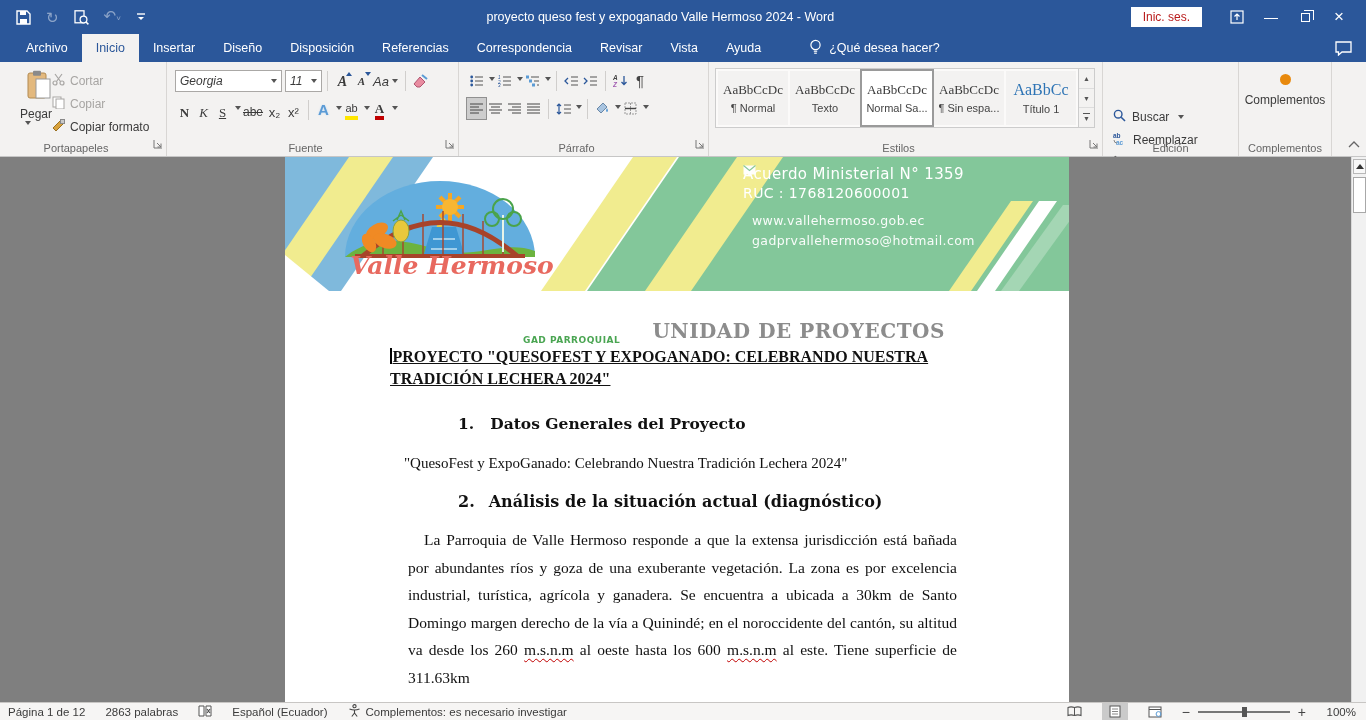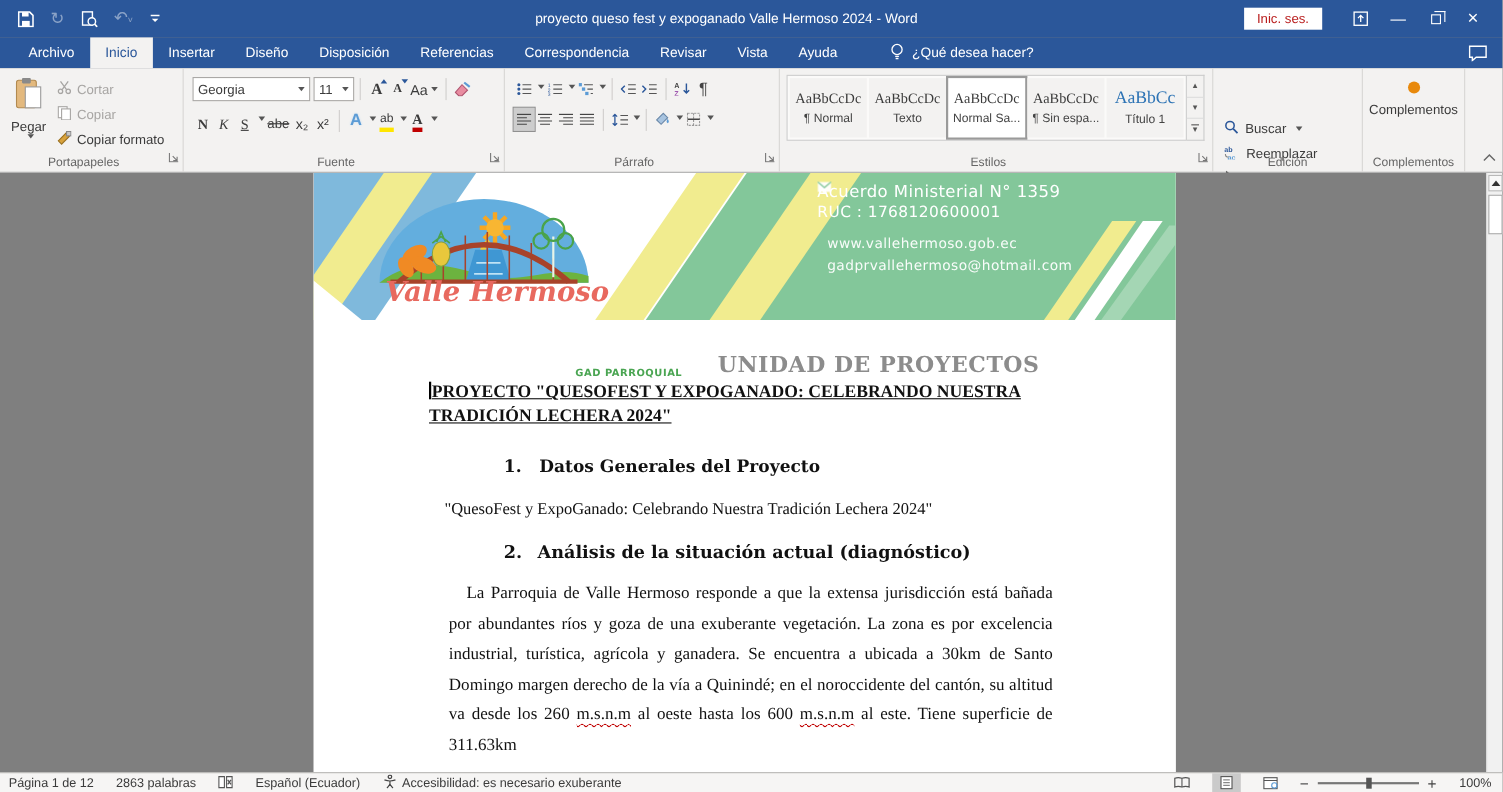--- a/index.html
+++ b/index.html
@@ -34,28 +34,28 @@
   .group-label { position:absolute; bottom:2px; left:0; right:14px; text-align:center; font-size:11px; color:#666; white-space:nowrap; }
   .launcher { position:absolute; right:3px; bottom:3px; }
   .g-clip { width:167px; display:flex; }
   .g-font { width:292px; }
   .g-para { width:250px; }
   .g-styles { width:394px; }
   .g-edit { width:136px; }
   .g-addins { width:93px; border-right:1px solid #d8d6d4; }
   .collapse-btn { position:absolute; right:6px; bottom:4px; color:#666; }
 
-  .paste-col { width:52px; display:flex; flex-direction:column; align-items:center; padding-top:2px; }
+  .paste-col { width:52px; display:flex; flex-direction:column; align-items:flex-end; padding-top:2px; }
   .paste-col .plabel { font-size:12px; margin-top:3px; }
   .clip-list { display:flex; flex-direction:column; justify-content:flex-start; gap:5px; padding-top:4px; }
   .clip-item { display:flex; align-items:center; gap:5px; font-size:12px; height:18px; }
   .disabled { color:#a7a5a3; }
 
   .fr { display:flex; align-items:center; padding-left:8px; }
-  .fr1 { margin-top:2px; }
+  .fr1 { margin-top:2px;font-style:italic; }
   .fr2 { margin-top:7px; }
   .combo { height:22px; border:1px solid #aaa8a6; background:#fff; display:flex; align-items:center; font-size:12px; padding:0 4px; justify-content:space-between; }
   .combo-name { width:107px; }
   .combo-size { width:37px; margin-left:3px; }
   .rbtn { height:21px; min-width:19px; display:flex; align-items:flex-end; justify-content:center; font-size:13px; padding:0 2px; position:relative; line-height:15px; }
   .rbtn.center { align-items:center; }
   .pressed { background:#cdcdcd; outline:1px solid #909090; }
   .dd { width:0; height:0; border-left:3px solid transparent; border-right:3px solid transparent; border-top:4px solid #555; margin-left:3px; margin-bottom:4px; align-self:center; }
   .sep { width:1px; height:20px; background:#d0cecc; margin:0 5px; align-self:center; }
   .b-bold { font-weight:bold; font-family:"Liberation Serif",serif; }
@@ -647,21 +647,21 @@
             <path d="M1 1 h5 v10 h-5 z M8 1 h5 v10 h-5 z" fill="#fff" stroke="#555"></path>
             <path d="M9 4 l3 4 M12 4 l-3 4" stroke="#555" stroke-width="1.2"></path>
           </svg>
         </span>
       <span class="sb-item">Español (Ecuador)</span>
       <span class="sb-item">
         <span><svg width="13" height="13" viewBox="0 0 13 13">
               <circle cx="6.5" cy="2.2" r="1.6" fill="none" stroke="#444" stroke-width="1.1"></circle>
               <path d="M1.5 5 Q6.5 7 11.5 5 M6.5 6.5 V9 M6.5 9 L3.8 12.5 M6.5 9 L9.2 12.5" fill="none" stroke="#444" stroke-width="1.1"></path>
             </svg></span>
-        <span>Accesibilidad: es necesario exuberante</span>
+        <span>Complementos: es necesario investigar</span>
       </span>
     </div>
     <div class="sb-spacer"></div>
     <div class="sb-right">
       <span class="viewbtn">
           <svg width="15" height="11" viewBox="0 0 15 11">
             <path d="M1 1.5 Q4 0.2 7.5 1.5 Q11 0.2 14 1.5 V9.5 Q11 8.2 7.5 9.5 Q4 8.2 1 9.5 Z" fill="none" stroke="#555" stroke-width="1.1"></path>
             <line x1="7.5" y1="1.5" x2="7.5" y2="9.5" stroke="#555"></line>
           </svg>
         </span>

